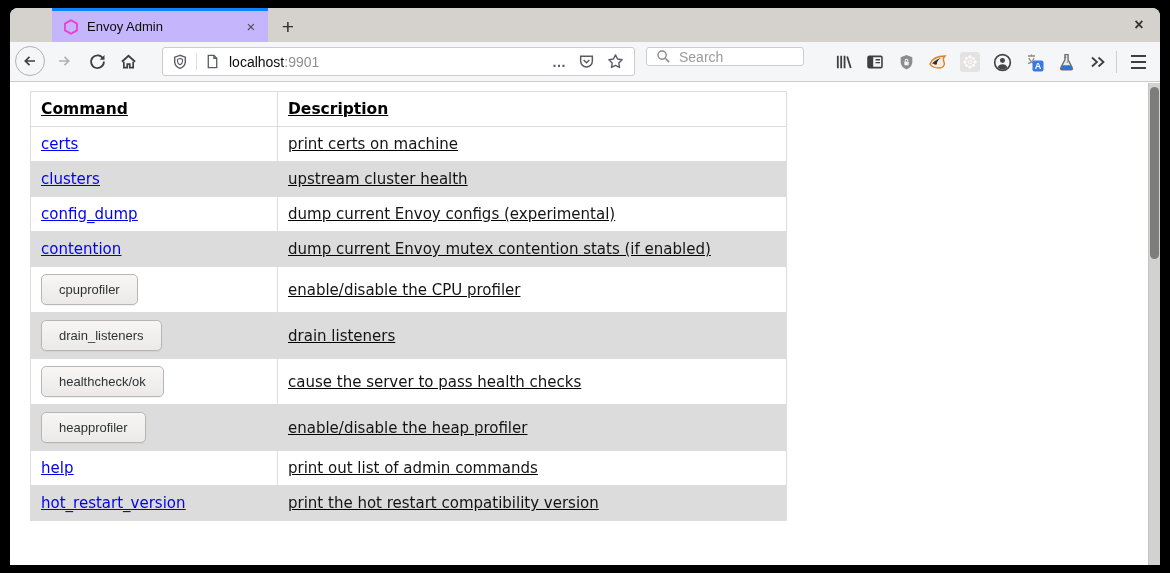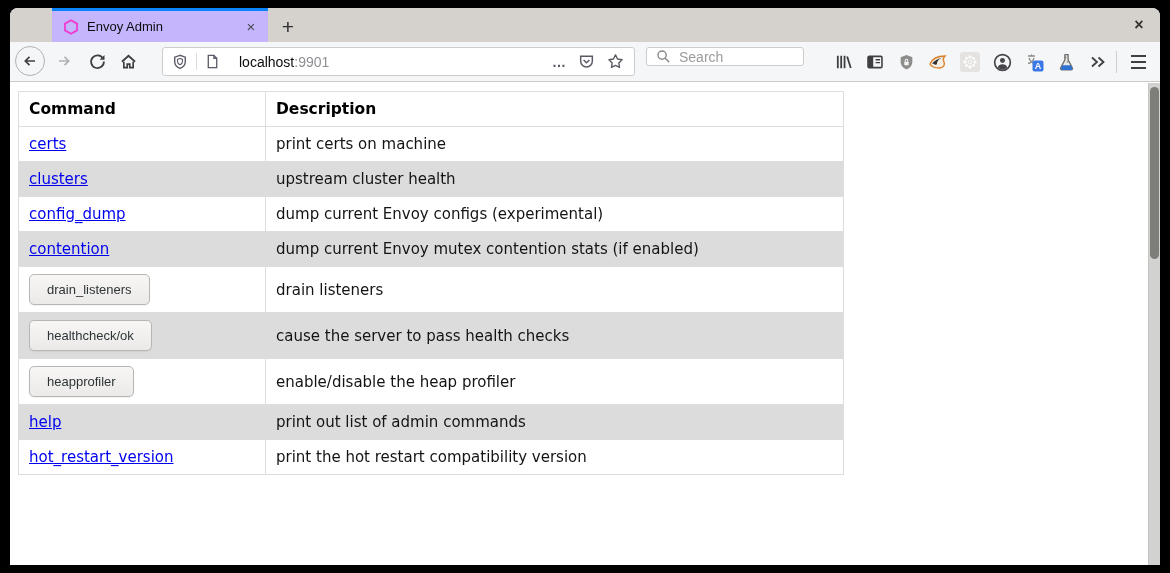--- a/index.html
+++ b/index.html
@@ -28,40 +28,40 @@
   
   .navbar { position:absolute; left:0; top:34px; width:100%; height:40px;
             background:#f5f6f7; border-bottom:1px solid #cccbc9; }
   .navbtn { position:absolute; top:4px; width:30px; height:30px; display:flex;
             align-items:center; justify-content:center; }
   .circle { border:1px solid #b1b1b3; border-radius:50%; background:#f5f6f7; }
 
   .urlbar { position:absolute; left:152px; top:5px; width:473px; height:29px; background:#fff;
             border:1px solid #ccc; border-radius:3px; display:flex; align-items:center; }
   .urlbar .divider { width:1px; height:17px; background:#ddd; margin:0 8px; flex:none; }
-  .url-text { margin-left:19px; font-size:14px; color:#0c0c0d; white-space:nowrap; }
+  .url-text { margin-left:9px; font-size:14px; color:#0c0c0d; white-space:nowrap; }
   .url-port { color:#8e8e93; }
   .url-spacer { flex:1; }
   .dots { font-size:14px; color:#5b5b66; letter-spacing:1px; margin-right:11px; font-weight:bold; }
 
   .searchbox { position:absolute; left:636px; top:5px; width:158px; height:19px; background:#fff;
                border:1px solid #ccc; border-radius:3px; display:flex; align-items:center; }
   .search-ph { margin-left:8px; font-size:14px; color:#9b9b9b; }
 
   .toolicon { position:absolute; top:8px; width:24px; height:24px; display:flex;
               align-items:center; justify-content:center; }
   .nav-sep { position:absolute; left:1106px; top:9px; width:1px; height:22px; background:#cfcecb; }
   .burger { display:flex; flex-direction:column; gap:4px; }
   .burger span { display:block; width:15px; height:2px; background:#3f3f43; }
 
   
   .content { position:absolute; left:0; top:75px; width:100%; height:482px;
              background:#fff; overflow:hidden; font-family:"DejaVu Sans", sans-serif; }
-  table { border-collapse:collapse; position:absolute; left:8px; top:8px; width:826px;
-          font-family:"DejaVu Sans", sans-serif; }
+  table { border-collapse:collapse; position:absolute; left:20px; top:8px; width:757px;
+          font-family:"DejaVu Sans", sans-serif;text-decoration:underline; }
   th, td { border:1px solid #ddd; text-align:left; padding-left:10px; }
   th { font-size:15.5px; font-weight:bold; color:#000; height:35px; }
   td { font-size:15px; color:#141414; }
   .col-cmd { width:247px; }
   tbody tr:nth-child(even) { background:#dcdcdc; }
   tr.link-row { height:35px; }
   tr.btn-row { height:46px; }
   td a { color:#0000ee; text-decoration:underline; }
   .cmd-btn { font-family:"Liberation Sans", sans-serif; font-size:13px; color:#2e3436;
              background:linear-gradient(#f7f6f5, #eceae8); border:1px solid #b8b6b2;
@@ -247,20 +247,24 @@
         </tr>
         <tr class="link-row">
           <td><a href="#">config_dump</a></td>
           <td>dump current Envoy configs (experimental)</td>
         </tr>
         <tr class="link-row">
           <td><a href="#">contention</a></td>
           <td>dump current Envoy mutex contention stats (if enabled)</td>
         </tr>
         <tr class="btn-row">
+          <td><button class="cmd-btn">cpuprofiler</button></td>
+          <td>enable/disable the CPU profiler</td>
+        </tr>
+        <tr class="btn-row">
           <td><button class="cmd-btn">drain_listeners</button></td>
           <td>drain listeners</td>
         </tr>
         <tr class="btn-row">
           <td><button class="cmd-btn">healthcheck/ok</button></td>
           <td>cause the server to pass health checks</td>
         </tr>
         <tr class="btn-row">
           <td><button class="cmd-btn">heapprofiler</button></td>
           <td>enable/disable the heap profiler</td>

